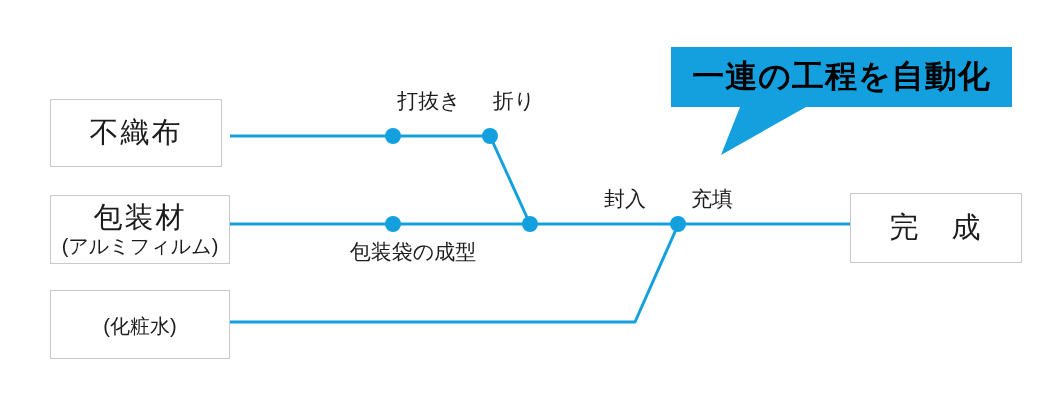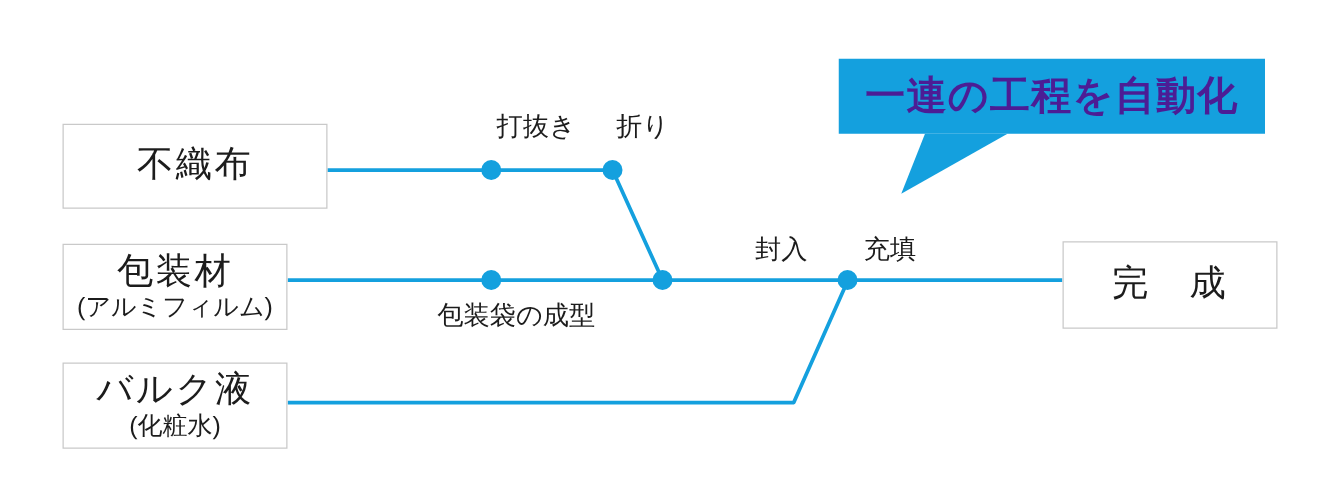--- a/index.html
+++ b/index.html
@@ -39,21 +39,21 @@
     transform:translateX(-50%);
   }
 
   .callout{
     position:absolute;
     left:671px;top:47px;width:341px;height:60px;
     background:var(--accent);
     display:flex;align-items:center;justify-content:center;
   }
   .callout-text{
-    color:#4c1d95;
+    color:#000000;
     font-size:32px;
     font-weight:bold;
     letter-spacing:1px;
     white-space:nowrap;
   }
 </style>
 </head>
 <body>
 
 <div class="canvas">
@@ -68,31 +68,30 @@
 
     <circle class="flow-dot" cx="393" cy="136" r="8"></circle>
     <circle class="flow-dot" cx="490" cy="136" r="8"></circle>
     <circle class="flow-dot" cx="393" cy="224" r="8"></circle>
     <circle class="flow-dot" cx="530" cy="224" r="8"></circle>
     <circle class="flow-dot" cx="678" cy="224" r="8"></circle>
 
     <polygon class="callout-tail" points="740,107 806,107 721,155"></polygon>
   </svg>
 
-  <div class="node-box" style="left:50px;top:99px;width:212px;height:68px;">
+  <div class="node-box" style="left:50px;top:99px;width:172px;height:68px;">
     <div class="node-title">不織布</div>
   </div>
 
   <div class="node-box" style="left:50px;top:195px;width:180px;height:69px;">
     <div class="node-title">包装材</div>
     <div class="node-subtitle">(アルミフィルム)</div>
   </div>
 
   <div class="node-box" style="left:50px;top:290px;width:180px;height:69px;">
-    <div class="node-title">バルク液</div>
     <div class="node-subtitle">(化粧水)</div>
   </div>
 
   <div class="node-box" style="left:850px;top:193px;width:172px;height:70px;">
     <div class="node-title">完　成</div>
   </div>
 
   <div class="step-label" style="left:429px;top:87px;">打抜き</div>
   <div class="step-label" style="left:514px;top:87px;">折り</div>
   <div class="step-label" style="left:389px;top:238px;margin-left:24px;">包装袋の成型</div>

